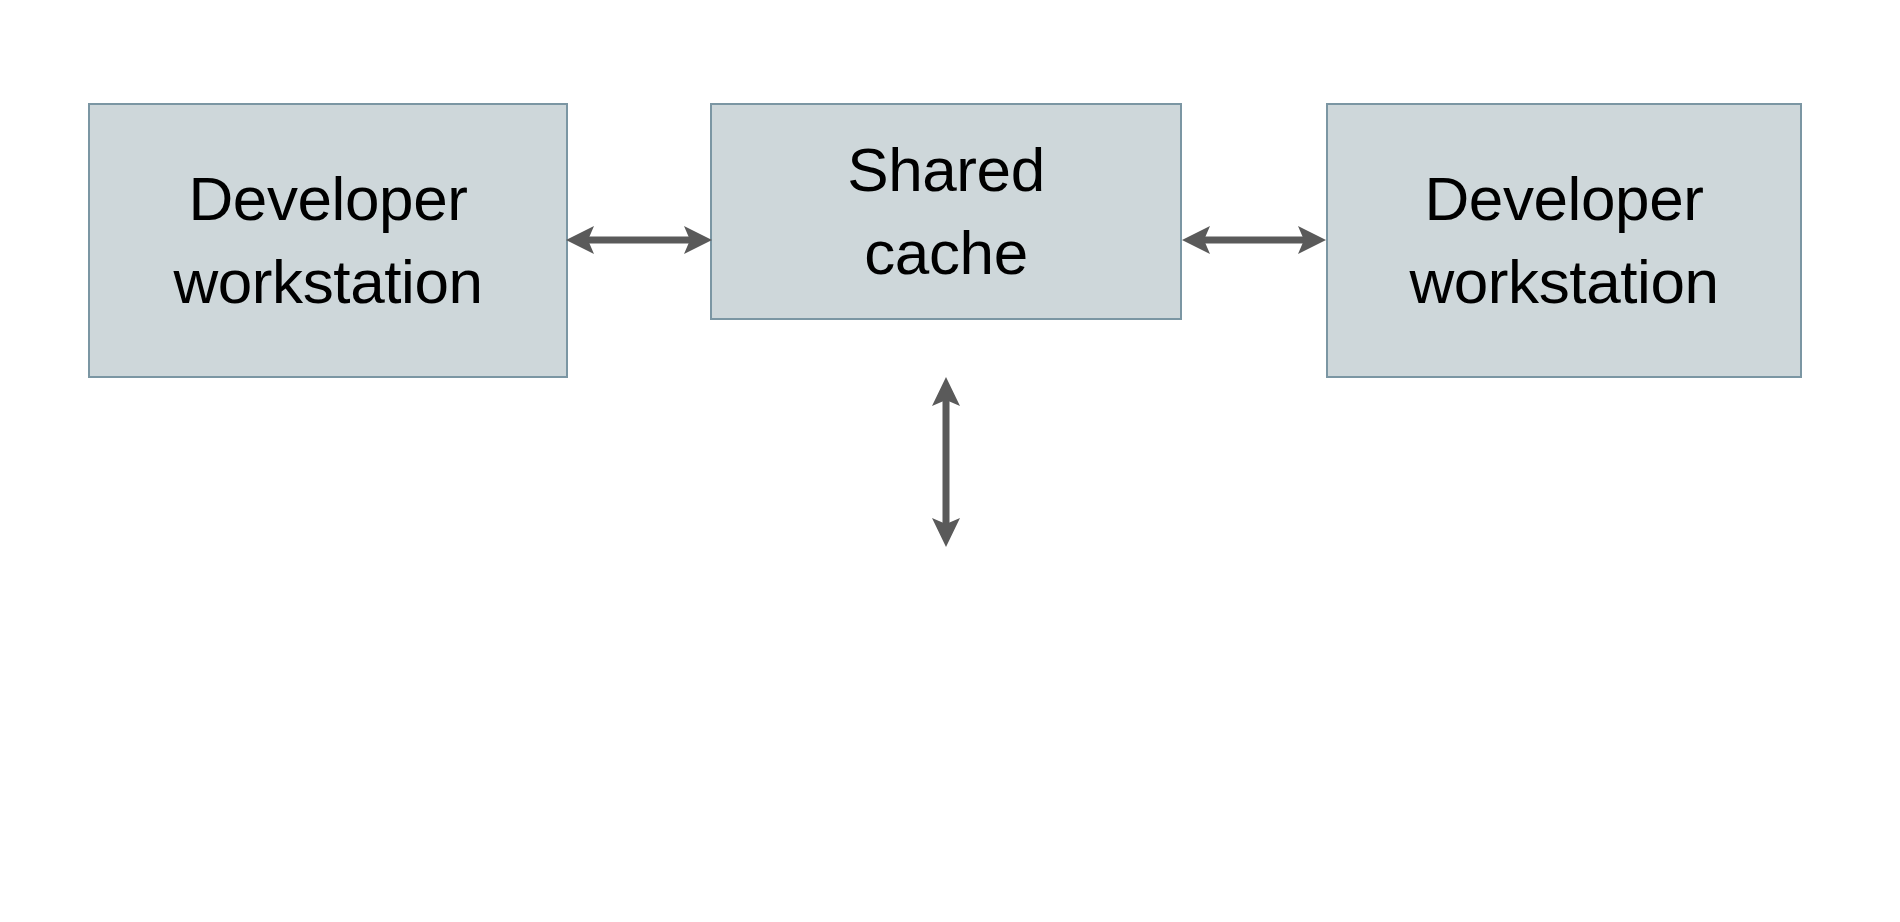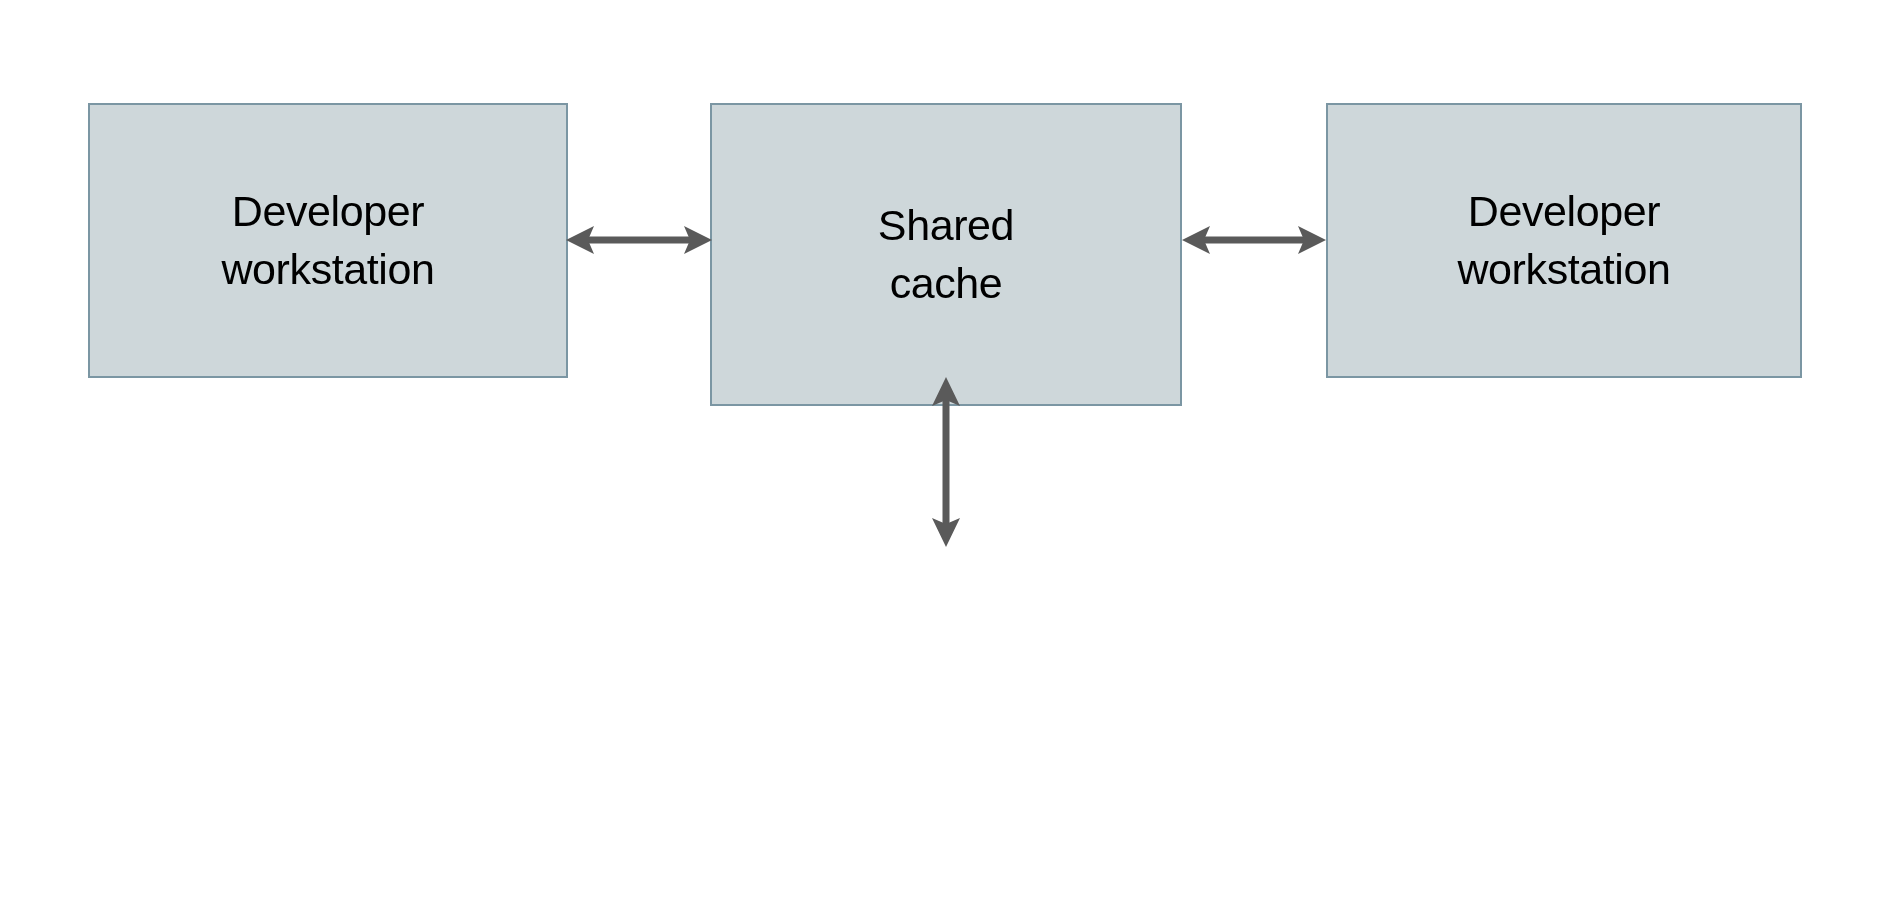--- a/index.html
+++ b/index.html
@@ -23,32 +23,32 @@
     box-sizing: border-box;
     background: #ced7da;
     border: 2px solid #7b96a3;
     display: flex;
     align-items: center;
     justify-content: center;
     text-align: center;
   }
   .node-label {
     font-family: "Liberation Sans", sans-serif;
-    font-size: 43px;
+    font-size: 62px;
     line-height: 1.33;
     font-weight: 400;
     color: #000000;
     letter-spacing: -0.4px;
     white-space: pre-line;
     display: block;
     width: 112%;
   }
   
   #node-dev-left   { left: 88px;   top: 103px; width: 480px; height: 275px; }
-  #node-shared     { left: 710px;  top: 103px; width: 472px; height: 303px; }
+  #node-shared     { left: 710px;  top: 103px; width: 472px; height: 217px; }
   #node-dev-right  { left: 1326px; top: 103px; width: 476px; height: 275px; }
   #node-ci         { left: 708px;  top: 545px; width: 474px; height: 275px; }
 
   .edge {
     position: absolute;
     overflow: visible;
   }
   #edge-left-shared  { left: 560px;  top: 205px; width: 158px; height: 70px; }
   #edge-shared-right { left: 1176px; top: 205px; width: 156px; height: 70px; }
   #edge-shared-ci    { left: 911px;  top: 372px; width: 70px;  height: 180px; }

